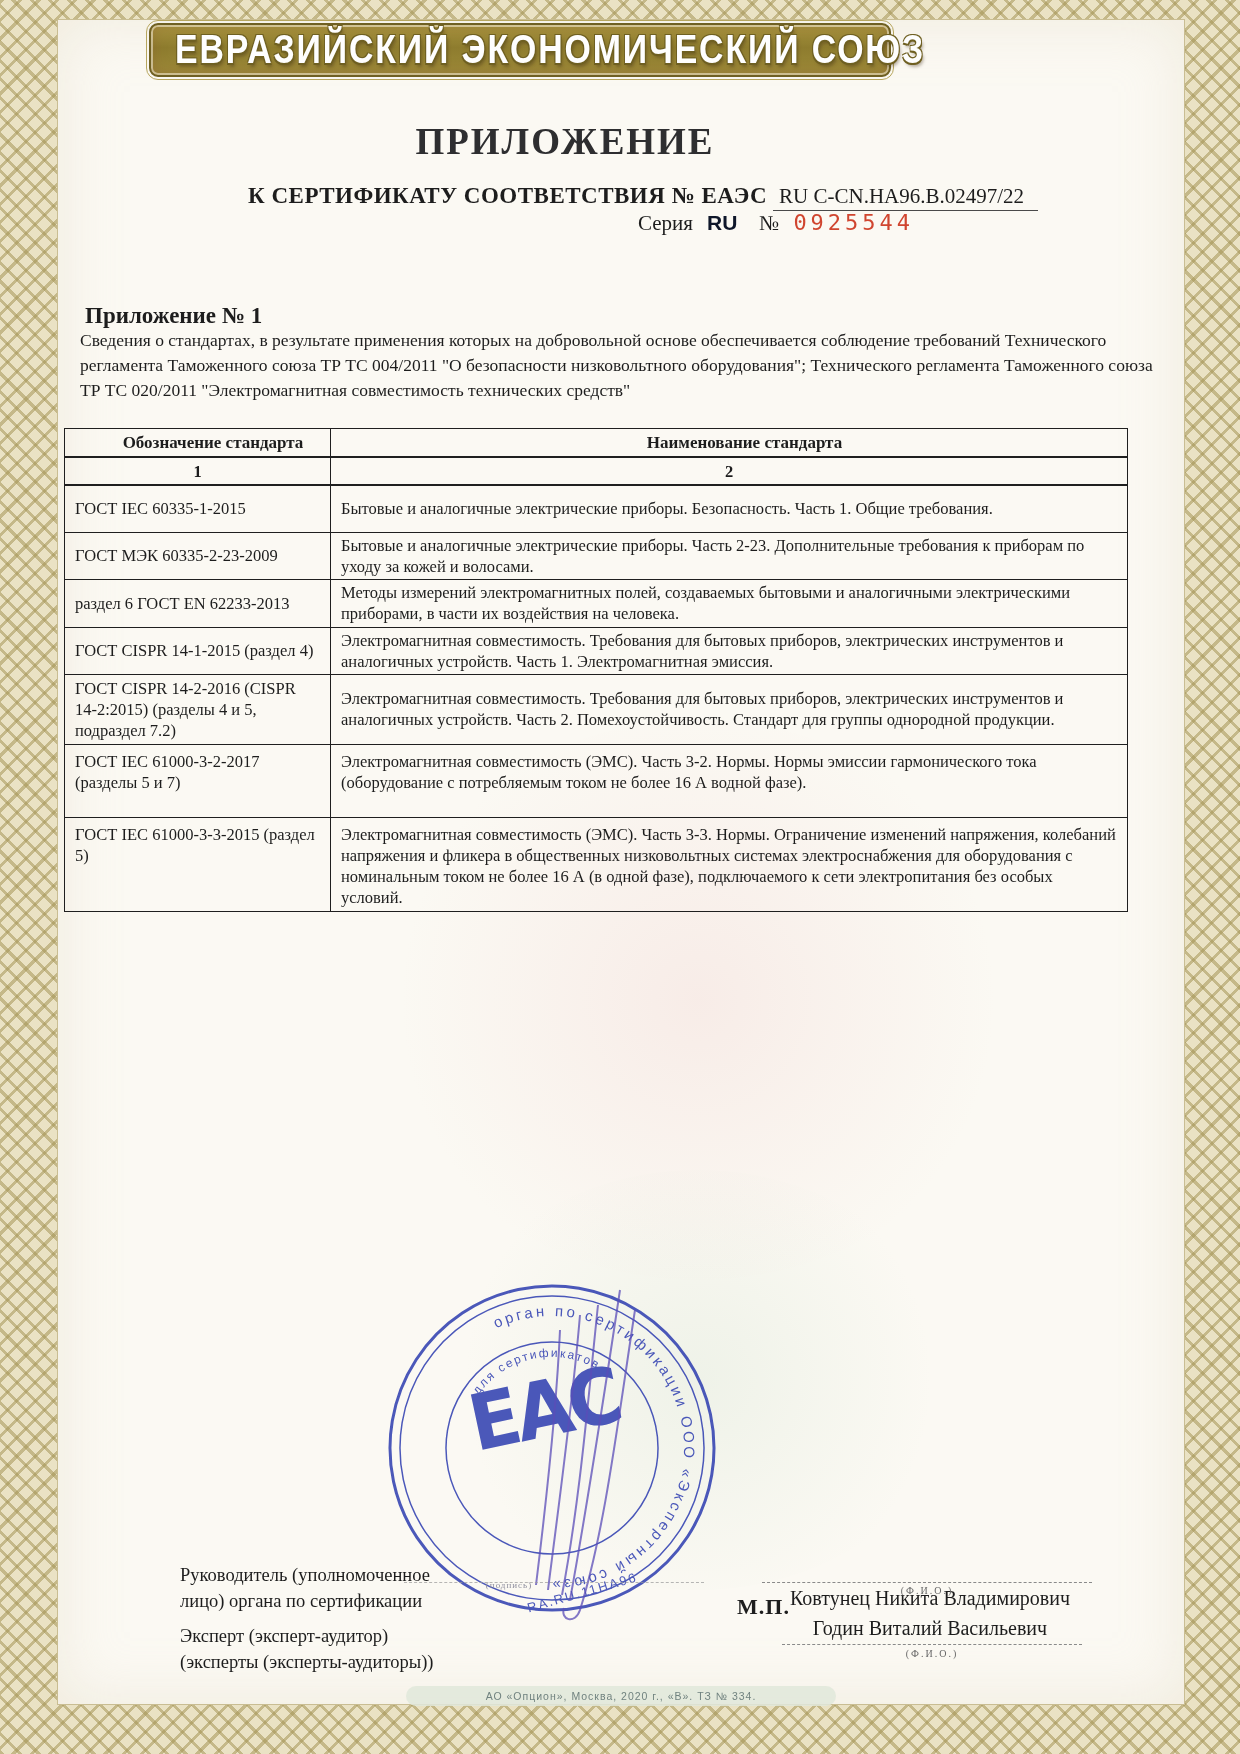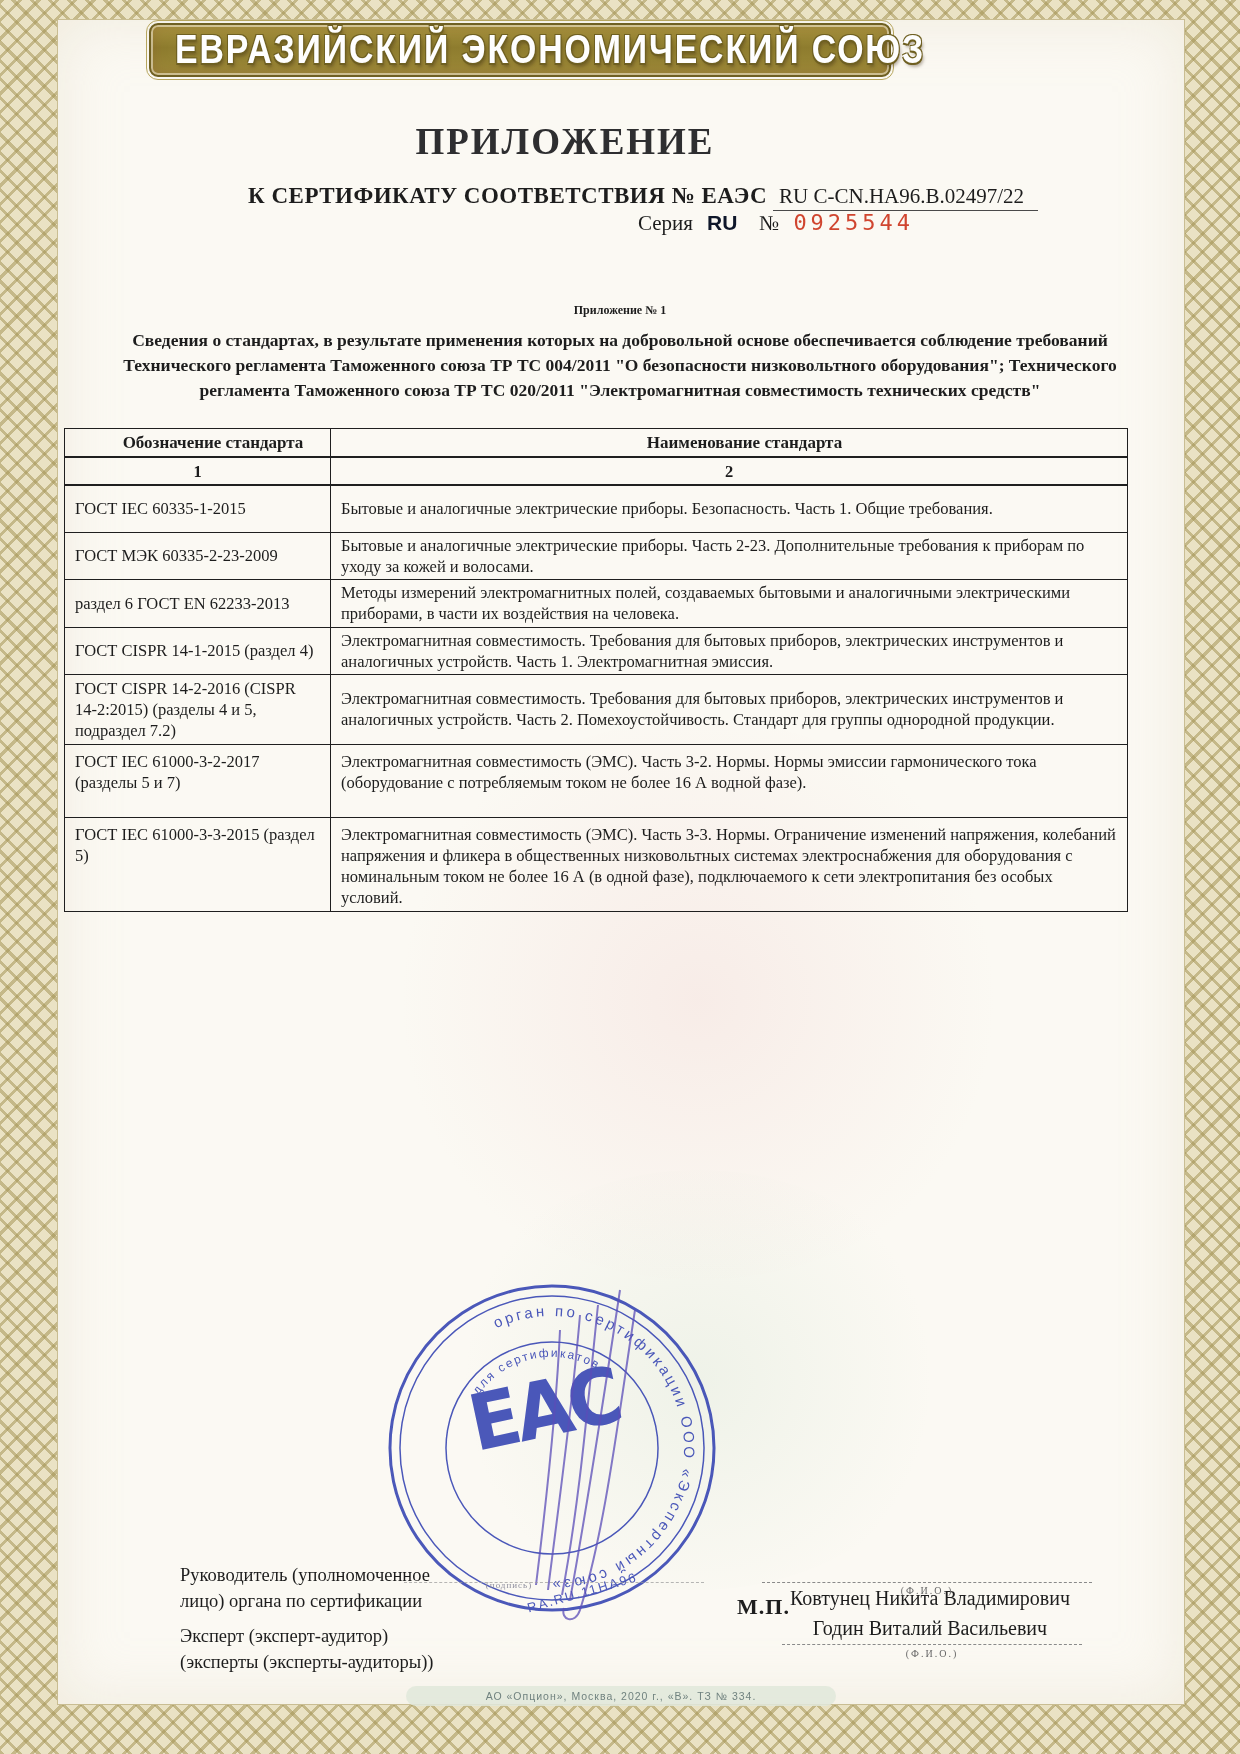--- a/index.html
+++ b/index.html
@@ -33,24 +33,24 @@
        font-size:37px;font-weight:bold;letter-spacing:2px;color:#2e2e30;}
   .subtitle-row{position:absolute;left:248px;top:183px;white-space:nowrap;}
   .subtitle{font-size:23px;font-weight:bold;letter-spacing:.5px;}
   .cert-no{font-size:21px;border-bottom:1.5px solid #4a4a4a;padding:0 14px 2px 6px;margin-left:6px;}
   .series-row{position:absolute;left:638px;top:210px;white-space:nowrap;font-size:21px;}
   .series-label{margin-right:14px;}
   .series-value{color:#0f172a;font-weight:bold;font-family:"Liberation Sans",sans-serif;margin-right:22px;}
   .num-label{margin-right:14px;}
   .num-value{color:#d0452f;font-family:"DejaVu Sans Mono",monospace;font-size:22px;letter-spacing:4px;}
 
-  .annex-heading{position:absolute;left:85px;top:303px;width:1070px;text-align:center;
-       font-size:12px;font-weight:bold;}
-  .annex-desc{position:absolute;left:80px;top:328px;width:1080px;text-align:center;
-       font-size:17.5px;font-weight:bold;line-height:25px;}
+  .annex-heading{position:absolute;left:85px;top:303px;width:1070px;
+       font-size:23px;font-weight:bold;}
+  .annex-desc{position:absolute;left:80px;top:328px;width:1080px;
+       font-size:17.5px;font-weight:normal;line-height:25px;}
 
   table.std{position:absolute;left:64px;top:428px;width:1064px;border-collapse:collapse;
        table-layout:fixed;font-size:16.5px;line-height:21px;}
   table.std td,table.std th{border:1.6px solid #1f1f1f;padding:2px 10px;vertical-align:middle;
        overflow:hidden;}
   table.std th{font-size:17px;font-weight:bold;text-align:center;padding:3px 6px;}
   tr.hdr th{border-bottom-width:2.4px;padding-left:37px;}
   tr.nums td{font-weight:bold;text-align:center;height:24px;border-bottom-width:2.2px;padding:1px;}
   td.c1{padding-left:14px;}
   tr.r1{height:47px;} tr.r2{height:47px;} tr.r3{height:48px;} tr.r4{height:46px;}

